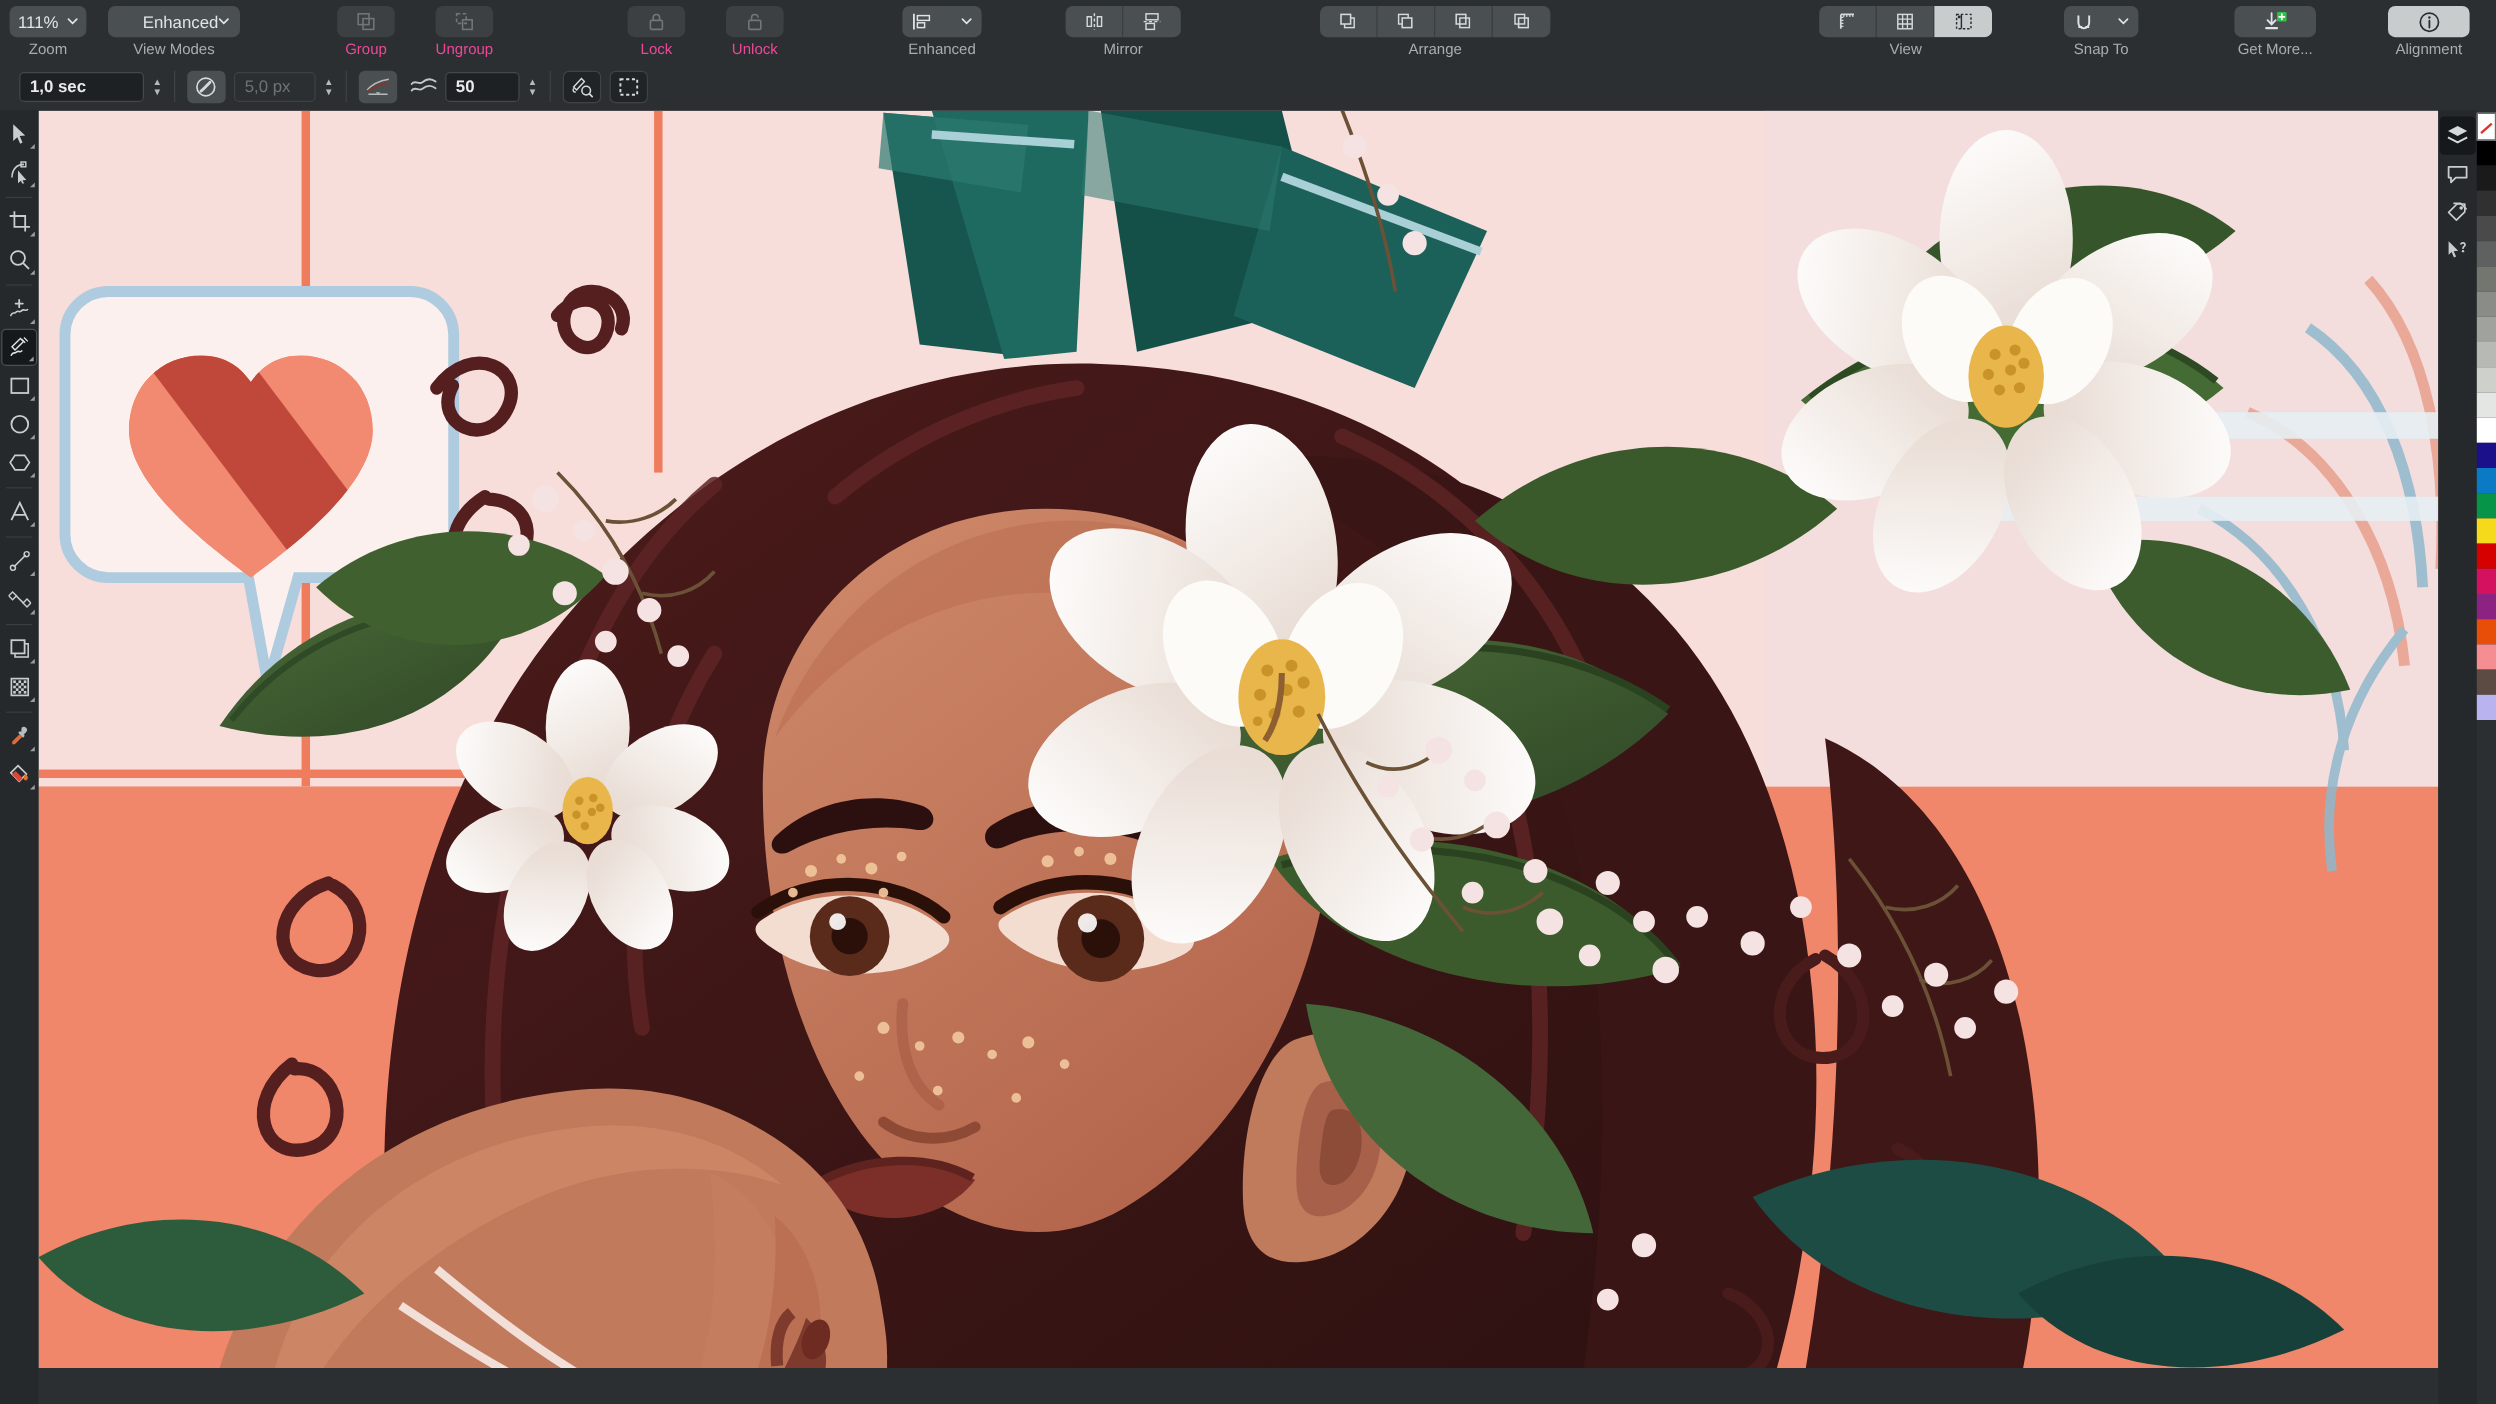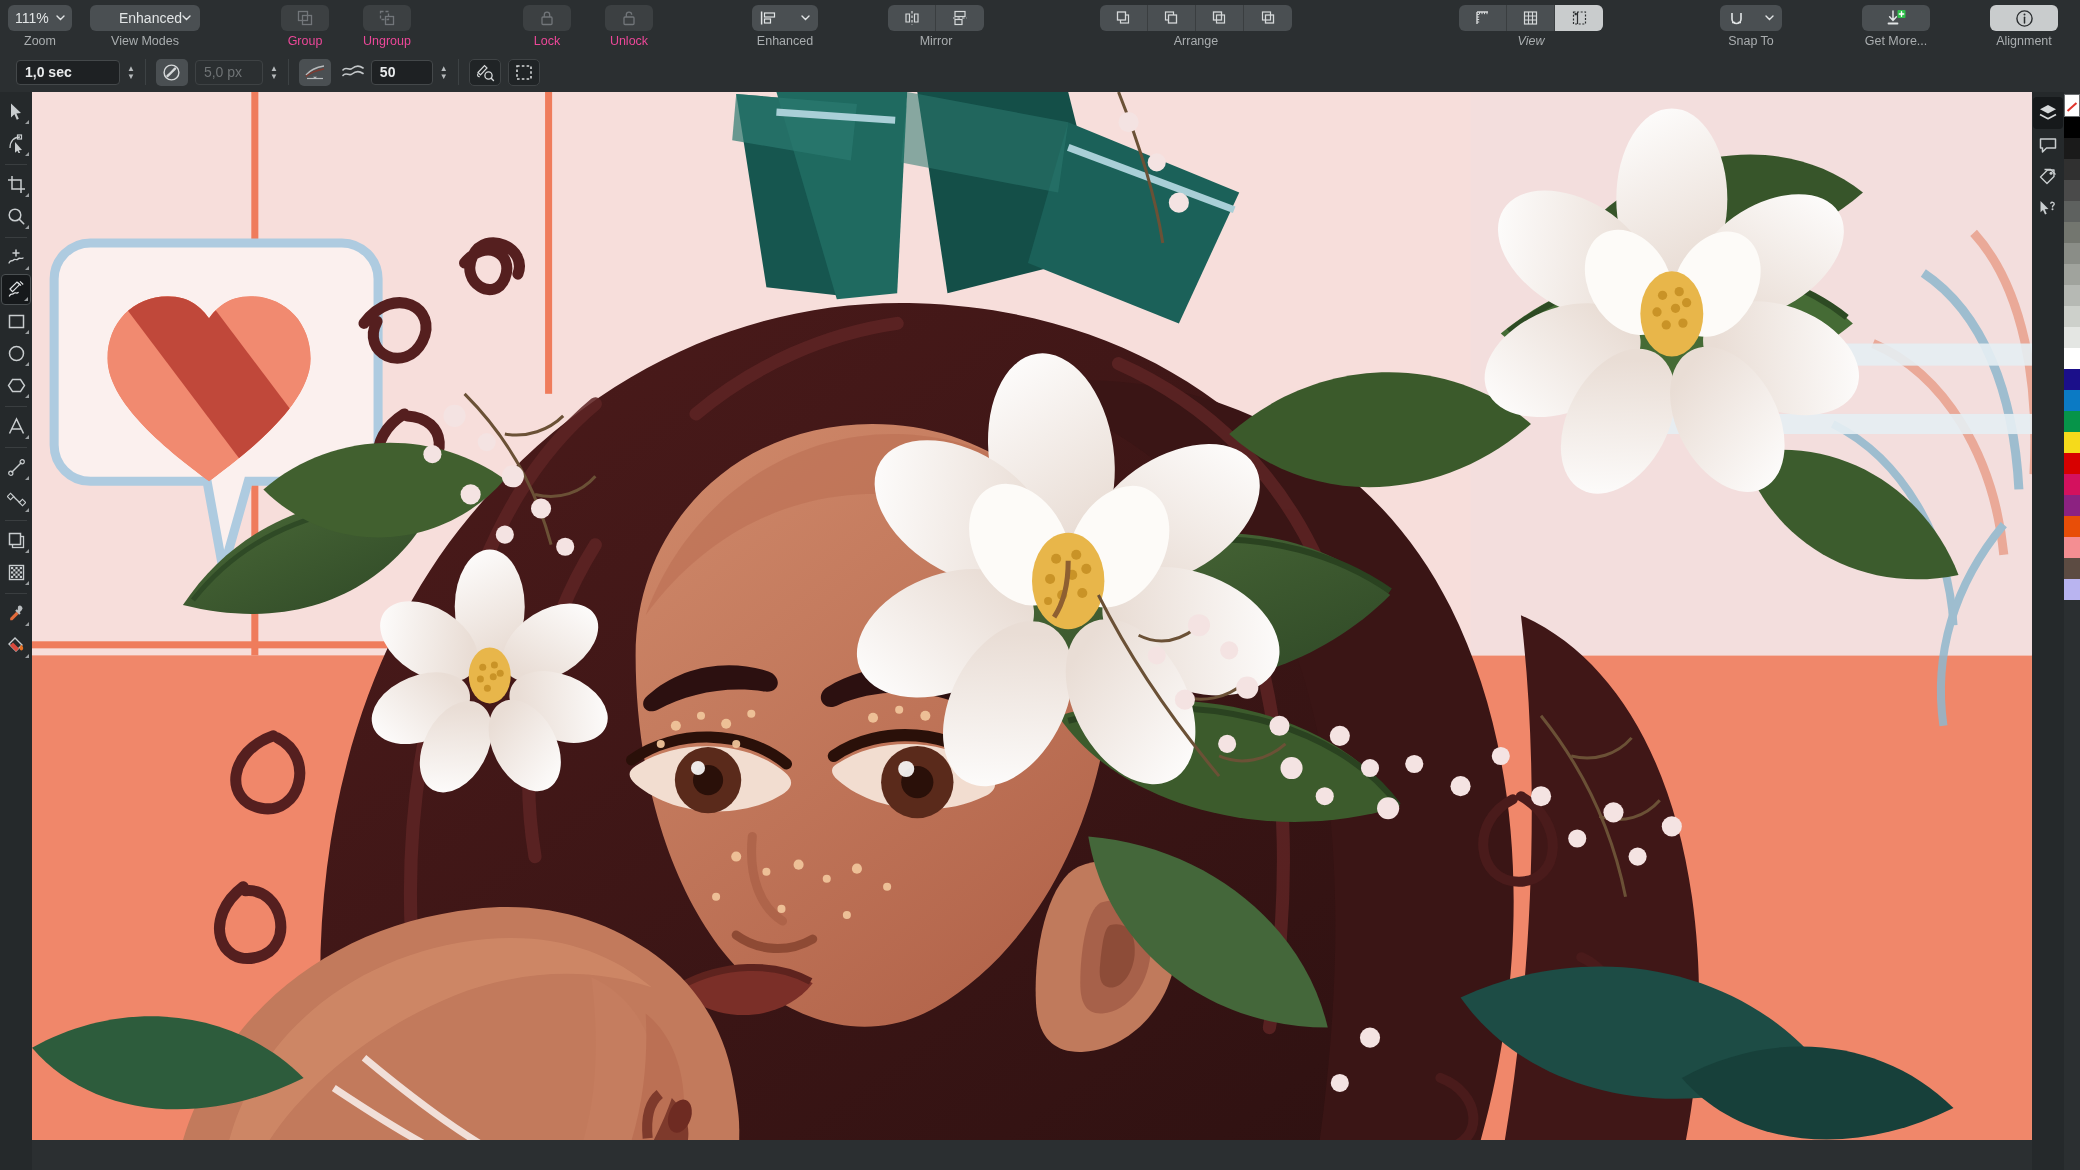--- a/index.html
+++ b/index.html
@@ -266,21 +266,21 @@
             <svg width="19" height="18" viewBox="0 0 19 18">
               <rect x="6.5" y="6" width="8" height="8" stroke="#d6d9da" stroke-width="1.3" fill="#4a4f52"></rect>
               <rect x="3.5" y="3" width="8" height="8" stroke="#d6d9da" stroke-width="1.2" fill="none"></rect>
             </svg>
           </div>
         </div>
       </div>
       <div class="tb-label">Arrange</div>
     </div>
 
-    <div class="tb-group" style="left:1459px;font-style:italic;">
+    <div class="tb-group" style="left:1516px;">
       <div class="tb-row">
         <div class="seg">
           <div class="sbtn">
             <svg width="19" height="18" viewBox="0 0 19 18">
               <path d="M4 3h11M4 3v12" stroke="#d6d9da" stroke-width="1.4" fill="none"></path>
               <path d="M6.5 3v2.2M9 3v2.2M11.5 3v2.2M14 3v2.2M4 5.5h2.2M4 8h2.2M4 10.5h2.2M4 13h2.2" stroke="#d6d9da" stroke-width="1"></path>
             </svg>
           </div>
           <div class="sbtn">
             <svg width="19" height="18" viewBox="0 0 19 18">

